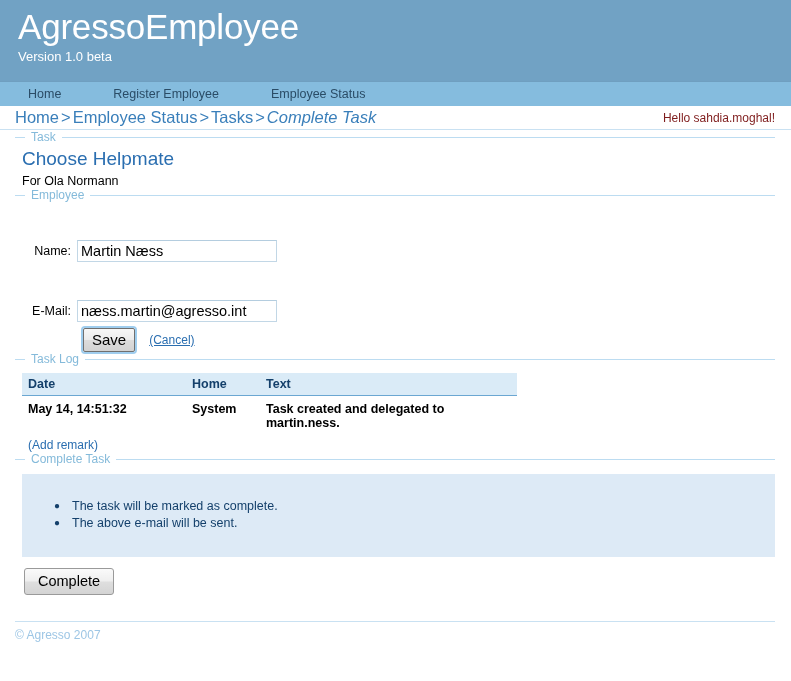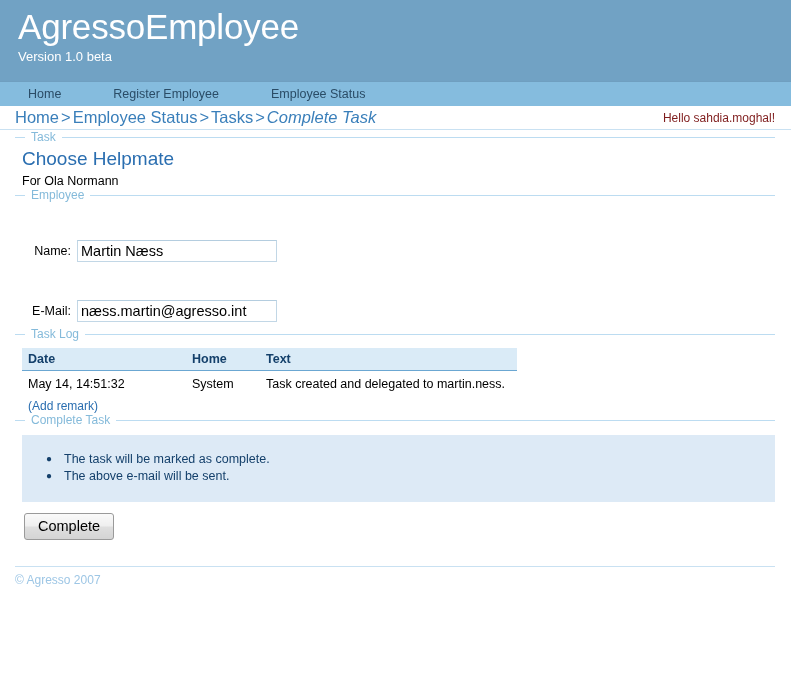--- a/index.html
+++ b/index.html
@@ -195,20 +195,21 @@
     font-weight: bold;
     text-align: left;
     padding: 4px 6px 4px 6px;
     border-bottom: 1px solid #6ba7d2;
     font-size: 12.5px;
   }
   .log-table tbody td {
     padding: 6px 6px 4px 6px;
     color: #000000;
     vertical-align: top;
+    font-weight: bold;
   }
   .col-date  { width: 152px; }
   .col-from  { width: 62px; }
   .col-text  { width: auto; }
   .addremark {
     display: inline-block;
     margin: 4px 0 0 13px;
     font-size: 12px;
     color: #2a6eb0;
     cursor: pointer;
@@ -217,21 +218,21 @@
   
   .infobox {
     background: #ddeaf6;
     margin: 8px 0 0 7px;
     padding: 8px 10px 9px 10px;
     box-sizing: border-box;
     width: 753px;
   }
   .infobox ul {
     list-style: none;
-    margin: 8px;
+    margin: 16px;
     padding: 0;
   }
   .infobox li {
     color: #14406b;
     font-size: 12.5px;
     line-height: 17px;
     padding-left: 24px;
     position: relative;
   }
   .infobox li::before {
@@ -298,20 +299,24 @@
   <fieldset class="group grp-helpmate">
     <legend>Employee</legend>
     <div class="form-rows">
       <div class="form-row">
         <div class="form-label">Name:</div>
         <input class="txtfield" type="text" value="Martin Næss" style="">
       </div>
       <div class="form-row">
         <div class="form-label">E-Mail:</div>
         <input class="txtfield" type="text" value="næss.martin@agresso.int" style="">
+      </div>
+      <div class="btn-row">
+        <button class="btn-save">Save</button>
+        <a class="cancel-link">(Cancel)</a>
       </div>
     </div>
   </fieldset>
 
   <fieldset class="group grp-tasklog">
     <legend>Task Log</legend>
     <table class="log-table">
       <thead>
         <tr>
           <th class="col-date">Date</th>

